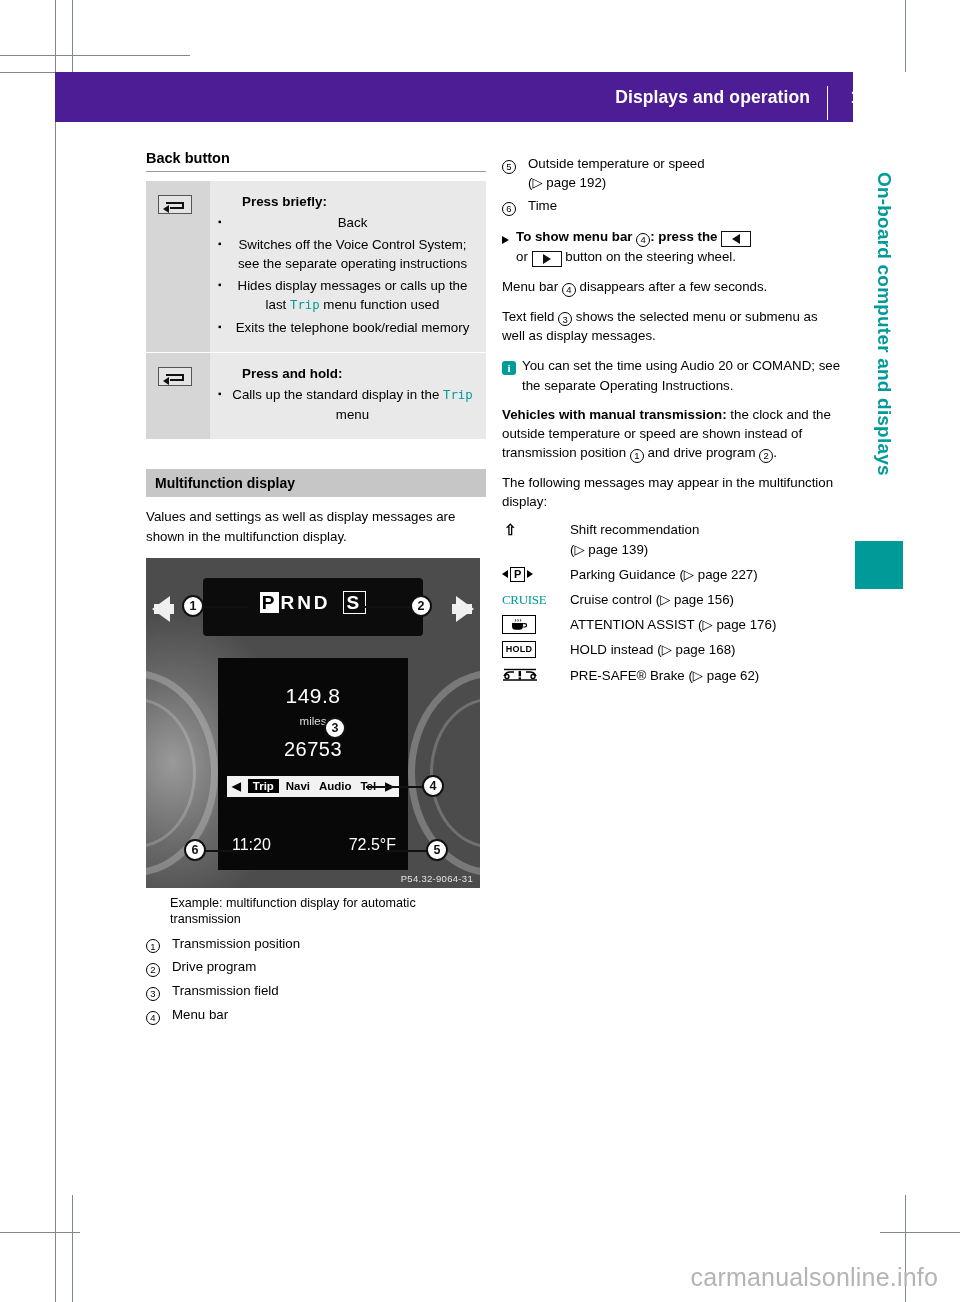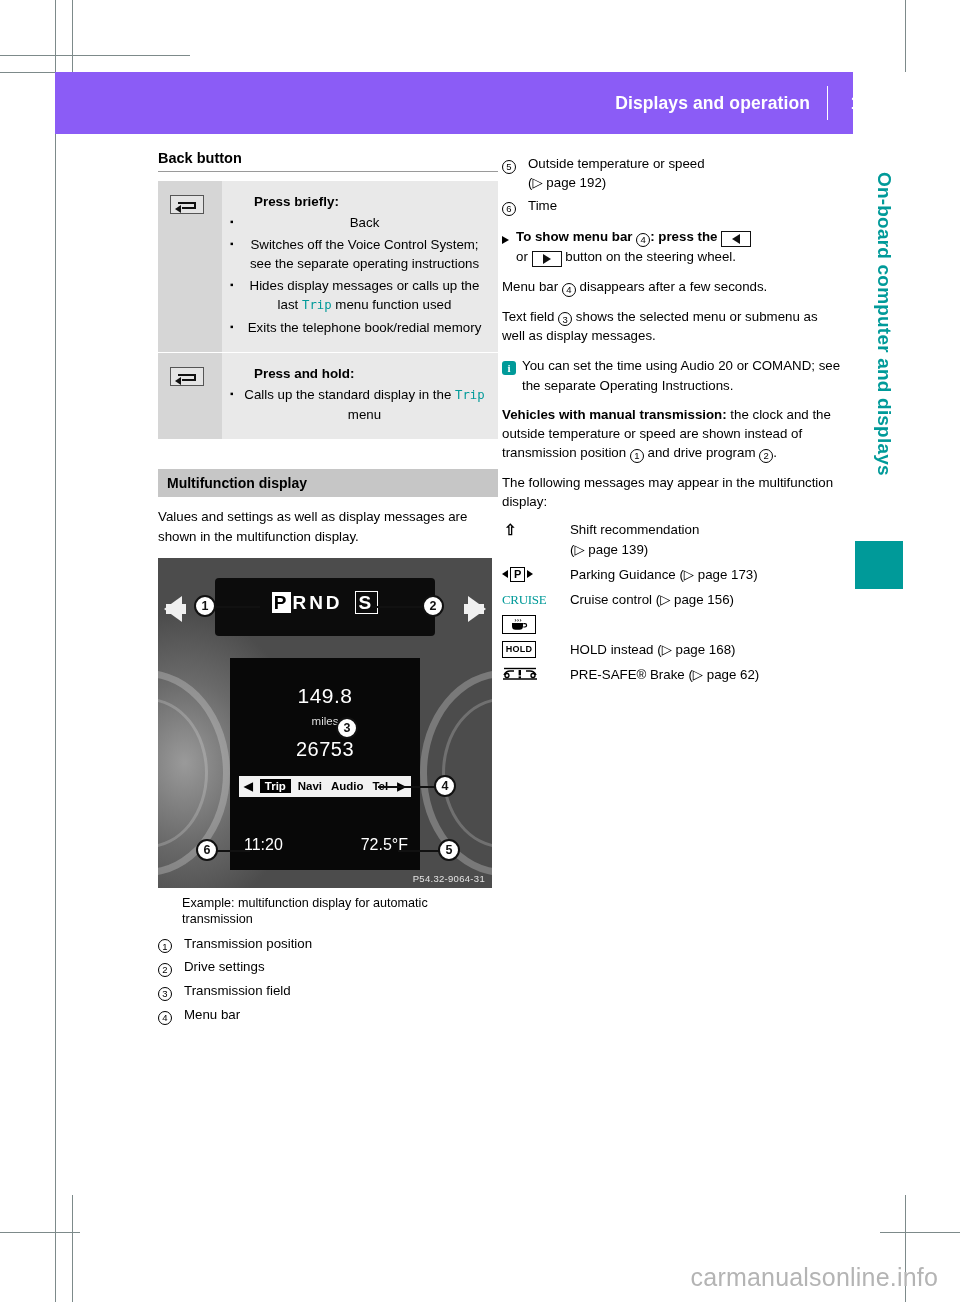--- a/index.html
+++ b/index.html
@@ -17,22 +17,22 @@
 
   
   .cropline { position: absolute; background: #7d8a8a; }
   .cl-v { width: 1px; }
   .cl-h { height: 1px; }
 
   
   .header-bar {
     position: absolute;
     left: 55px; top: 72px;
-    width: 855px; height: 62px;
-    background: #8b5cf6;
+    width: 855px; height: 50px;
+    background: #4c1d95;
   }
   .header-title {
     position: absolute;
     right: 100px; top: 50%;
     transform: translateY(-50%);
     color: #ffffff;
     font-size: 17.5px;
     font-weight: bold;
     letter-spacing: .1px;
     white-space: nowrap;
@@ -73,21 +73,21 @@
   }
   .side-tab {
     position: absolute;
     left: 855px; top: 541px;
     width: 48px; height: 48px;
     background: #009a99;
   }
 
   
   .col { position: absolute; top: 150px; }
-  .col-left  { left: 158px; width: 340px; }
+  .col-left  { left: 146px; width: 340px; }
   .col-right { left: 502px; width: 340px; }
 
   
   .h2 {
     font-size: 14.5px; font-weight: bold; color: #000;
     padding-bottom: 5px;
   }
   .rule { height: 1.3px; background: #9a9a9a; margin-bottom: 9px; }
 
   .sec-head {
@@ -505,21 +505,21 @@
 
     <div class="caption">Example: multifunction display for automatic transmission</div>
 
     <div class="numlist">
       <div class="numrow">
         <span class="key"><span class="circnum">1</span></span>
         <span class="val">Transmission position</span>
       </div>
       <div class="numrow">
         <span class="key"><span class="circnum">2</span></span>
-        <span class="val">Drive settings</span>
+        <span class="val">Drive program</span>
       </div>
       <div class="numrow">
         <span class="key"><span class="circnum">3</span></span>
         <span class="val">Transmission field</span>
       </div>
       <div class="numrow">
         <span class="key"><span class="circnum">4</span></span>
         <span class="val">Menu bar</span>
       </div>
     </div>
@@ -589,40 +589,41 @@
       </div>
 
       <div class="msgrow">
         <span class="sym">
           <span class="sym-park">
               <span class="ar-l"></span>
               <span class="pbox">P</span>
               <span class="ar-r"></span>
             </span>
         </span>
-        <span class="txt"><span>Parking Guidance</span> <span>(▷ page 173)</span></span>
+        <span class="txt"><span>Parking Guidance</span> <span>(▷ page 227)</span></span>
       </div>
 
       <div class="msgrow">
         <span class="sym">
             <span class="sym-cruise">CRUISE</span>
           </span>
         <span class="txt"><span>Cruise control</span> <span>(▷ page 156)</span></span>
       </div>
 
       <div class="msgrow">
         <span class="sym">
           <span class="sym-box sym-coffee">
             <svg width="22" height="15" viewBox="0 0 22 15">
               <path d="M4 6 h11 v3.2 a3.6 3.6 0 0 1 -3.6 3.6 h-3.8 A3.6 3.6 0 0 1 4 9.2 Z" fill="#000"></path>
               <path d="M15.3 6.6 h1.6 a1.7 1.7 0 0 1 0 3.4 h-1.6" fill="none" stroke="#000" stroke-width="1.2"></path>
               <path d="M7.3 4.4 q.9 -1 0 -2 M9.8 4.4 q.9 -1 0 -2 M12.3 4.4 q.9 -1 0 -2" fill="none" stroke="#000" stroke-width="1"></path>
             </svg>
           </span>
         </span>
+        <span class="txt"><span>ATTENTION ASSIST</span> <span>(▷ page 176)</span></span>
       </div>
 
       <div class="msgrow">
         <span class="sym">
             <span class="sym-box sym-hold">HOLD</span>
           </span>
         <span class="txt"><span>HOLD instead</span> <span>(▷ page 168)</span></span>
       </div>
 
       <div class="msgrow">

